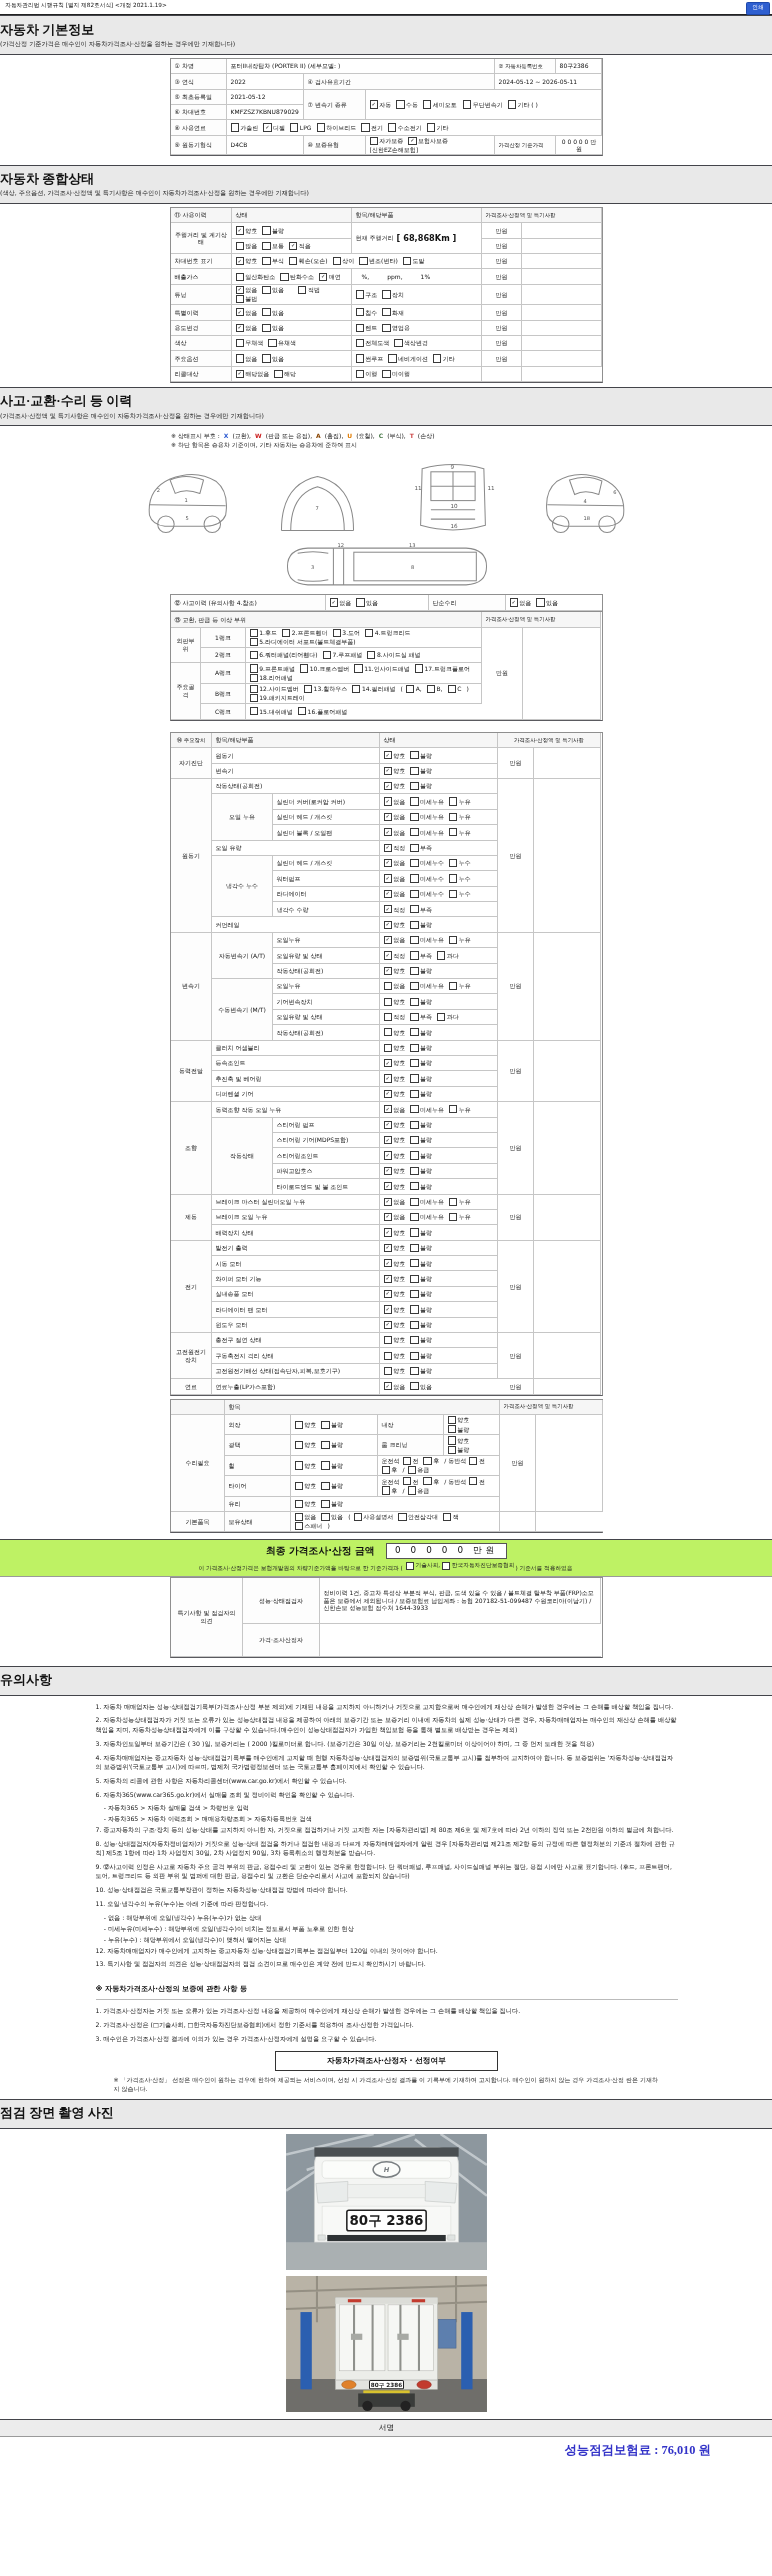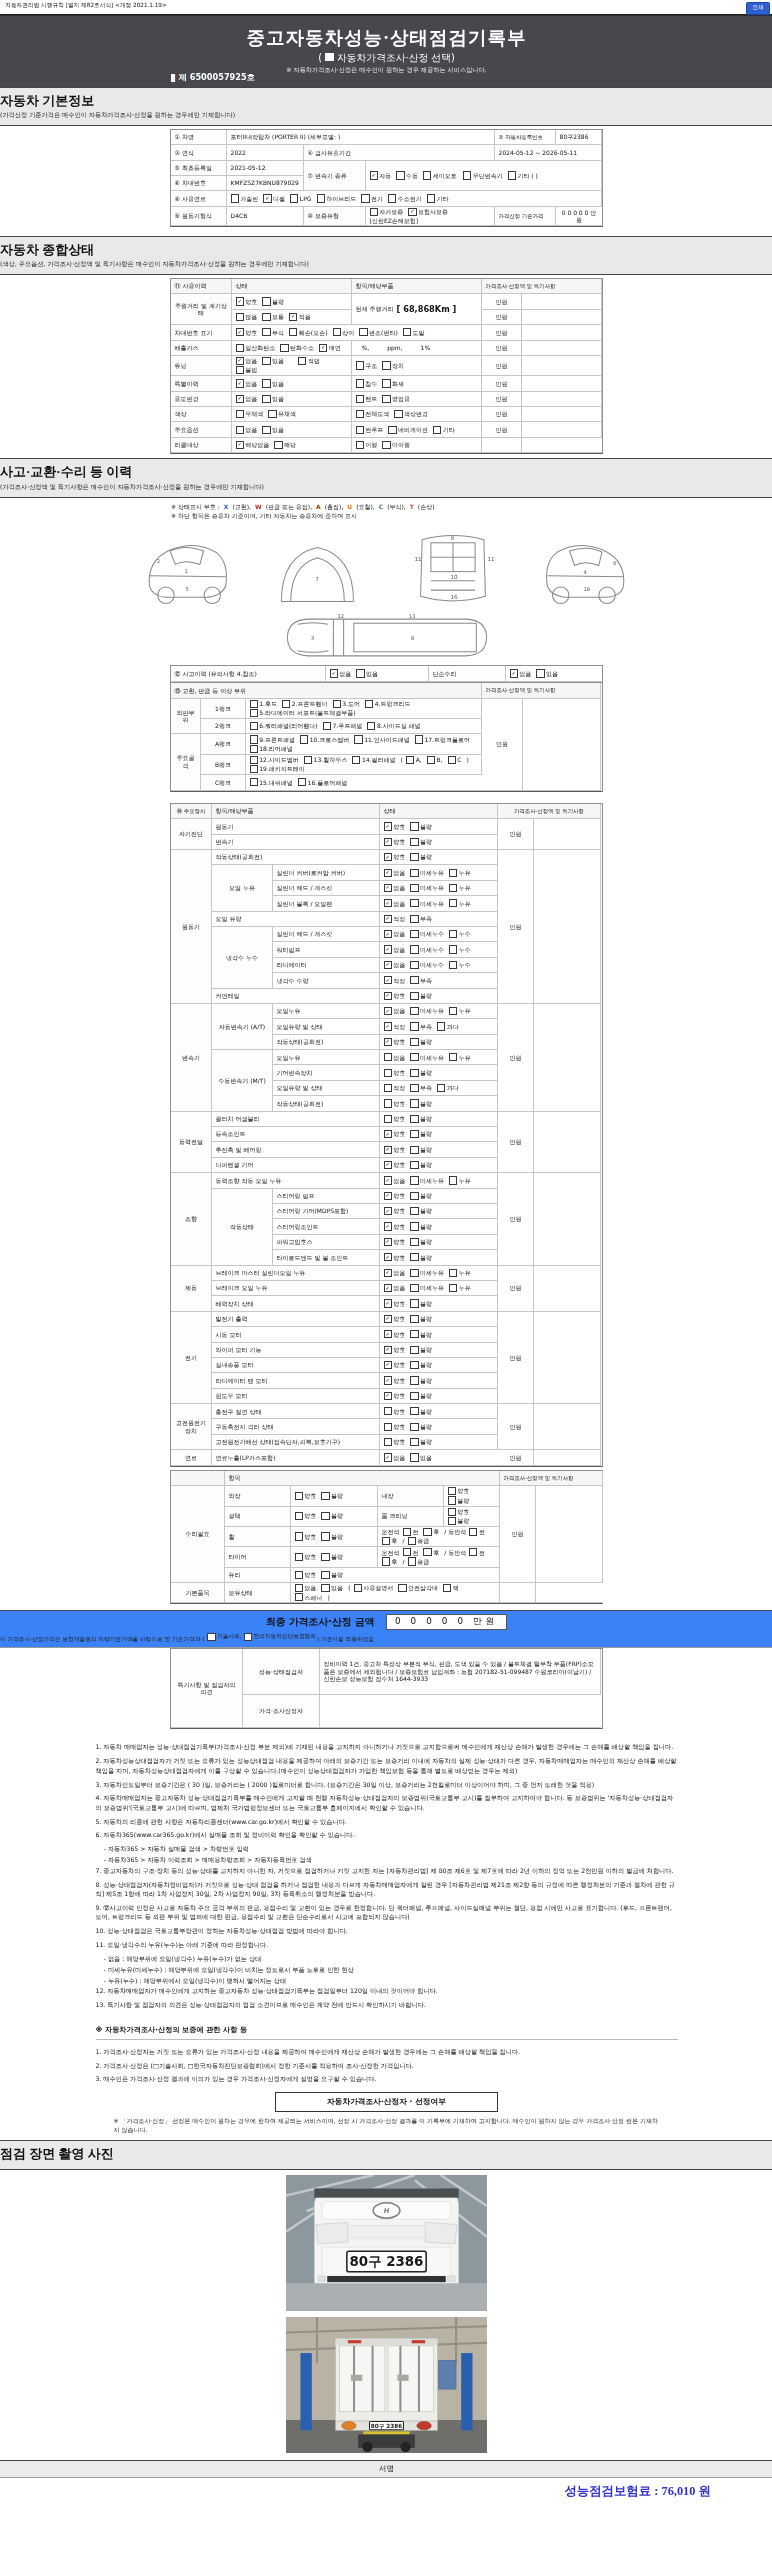--- a/index.html
+++ b/index.html
@@ -31,21 +31,21 @@
   .cb{display:inline-flex;align-items:center;gap:1.5px;margin-right:4.1px;white-space:nowrap;}
   .bx{width:6.2px;height:6.2px;border:1px solid #3a3a3a;background:#fff;display:inline-flex;align-items:center;
       justify-content:center;font-size:5.2px;font-weight:bold;color:#111;flex:none;line-height:5.2px;}
   .tk{margin-right:2.1px;}
   .big{font-size:8.2px;font-weight:bold;}
   .gap8{height:4.1px;}.gap16{height:8.2px;}
   .legend{width:431px;margin:4.1px auto 0 auto;font-size:6px;line-height:1.55;}
   .diagrow{width:505px;margin:4.1px auto 1px auto;display:flex;justify-content:space-between;align-items:center;}
   .diagrow svg, .diagwide svg{display:block;}
   .diagwide{display:flex;justify-content:center;margin:0 auto 3.1px auto;}
-  .pricefinal{background:#3b82f6;border-top:1.5px solid #43444a;border-bottom:0.5px solid #9a9a9a;padding:3.6px 0 3.1px 0;text-align:left;}
+  .pricefinal{background:#bef264;border-top:1.5px solid #43444a;border-bottom:0.5px solid #9a9a9a;padding:3.6px 0 3.1px 0;text-align:center;}
   .pricefinal .row1{display:flex;justify-content:center;align-items:center;gap:11.3px;}
   .pricefinal .lbl{font-size:9.8px;font-weight:bold;}
   .pricefinal .val{border:1px solid #555;background:#fff;padding:1px 8.2px;font-size:8.8px;letter-spacing:3.6px;}
   .pricefinal .note{font-size:5.7px;margin-top:2.6px;color:#222;}
   .pricefinal .note .cb{margin:0 1px;}
   .notices{width:582px;margin:5.2px auto 0 auto;font-size:6.2px;line-height:1.5;color:#111;}
   .notices .sec{font-size:7.2px;font-weight:bold;margin:5.2px 0 6.2px 0;border-bottom:0.5px solid #bbb;padding-bottom:4.1px;}
   .notices p{margin:0 0 4.6px 0;}
   .notices .subln{margin:0 0 1.5px 8.2px;}
   .nbox{border:1px solid #333;width:216px;margin:8.2px auto 4.1px auto;text-align:center;font-size:7.7px;font-weight:bold;padding:3.1px 2.1px;}
@@ -59,31 +59,20 @@
 </style>
 </head>
 <body>
 <div id="page">
 
 <div class="topbar">
   <span>자동차관리법 시행규칙 [별지 제82호서식] &lt;개정 2021.1.19&gt;</span>
   <span class="printbtn">인쇄</span>
 </div>
 
-<div class="darkband">
-  <h1>중고자동차성능·상태점검기록부</h1>
-  <div class="sel">
-    <span>(</span><span class="sq"></span><span>자동차가격조사·산정 선택</span><span>)</span>
-  </div>
-  <div class="note">※ 자동차가격조사·산정은 매수인이 원하는 경우 제공하는 서비스입니다.</div>
-  <div class="docno">
-    <span class="docicon"></span>
-    <span>제 6500057925호</span>
-  </div>
-</div>
 
 <div class="band">
   <h2>자동차 기본정보</h2>
   <div class="sub">(가격산정 기준가격은 매수인이 자동차가격조사·산정을 원하는 경우에만 기재합니다)</div>
 </div>
 <div id="basic-grid" class="tbl" style="grid-template-columns: 56px 77px 62px 129px 61px 46px;">
       <div class="tc lab" style="grid-area: 1 / 1 / span 1 / span 1;">① 차명</div>
       <div class="tc " style="grid-area: 1 / 2 / span 1 / span 3;">포터II내장탑차 (PORTER II) (세부모델: )</div>
       <div class="tc lab smallhdr" style="grid-area: 1 / 5 / span 1 / span 1;">② 자동차등록번호</div>
       <div class="tc " style="grid-area: 1 / 6 / span 1 / span 1;">80구2386</div>
@@ -1370,20 +1359,23 @@
 </div>
 <div id="opinion-grid" class="tbl" style="margin-top: 0px; grid-template-columns: 72px 77px 281px;">
       <div class="tc lab vc wrap" style="grid-area: 1 / 1 / span 2 / span 1;">특기사항 및 점검자의 의견</div>
       <div class="tc lab vc wrap" style="grid-area: 1 / 2 / span 1 / span 1; min-height: 43px;">성능·상태점검자</div>
       <div class="tc wrap" style="grid-area: 1 / 3 / span 1 / span 1; min-height: 43px;">정비이력 1건, 중고차 특성상 부분적 부식, 판금, 도색 있을 수 있음 / 볼트체결 탈부착 부품(FRP)소모품은 보증에서 제외됩니다 / 보증보험료 납입계좌 : 농협 207182-51-099487 수원코리아(이남기) / 신한손보 성능보험 접수처 1644-3933</div>
       <div class="tc lab vc wrap" style="grid-area: 2 / 2 / span 1 / span 1; min-height: 30px;">가격·조사산정자</div>
       <div class="tc wrap" style="grid-area: 2 / 3 / span 1 / span 1; min-height: 30px;"></div>
     </div>
 <div class="gap16"></div>
 
+<div class="band">
+  <h2>유의사항</h2>
+</div>
 <div class="notices" id="notices-body">
       <p>1. 자동차 매매업자는 성능·상태점검기록부(가격조사·산정 부분 제외)에 기재된 내용을 고지하지 아니하거나 거짓으로 고지함으로써 매수인에게 재산상 손해가 발생한 경우에는 그 손해를 배상할 책임을 집니다.</p>
       <p>2. 자동차성능상태점검자가 거짓 또는 오류가 있는 성능상태점검 내용을 제공하여 아래의 보증기간 또는 보증거리 이내에 자동차의 실제 성능·상태가 다른 경우, 자동차매매업자는 매수인의 재산상 손해를 배상할 책임을 지며, 자동차성능상태점검자에게 이를 구상할 수 있습니다.(매수인이 성능상태점검자가 가입한 책임보험 등을 통해 별도로 배상받는 경우는 제외)</p>
       <p>3. 자동차인도일부터 보증기간은 ( 30 )일, 보증거리는 ( 2000 )킬로미터로 합니다. (보증기간은 30일 이상, 보증거리는 2천킬로미터 이상이어야 하며, 그 중 먼저 도래한 것을 적용)</p>
       <p>4. 자동차매매업자는 중고자동차 성능·상태점검기록부를 매수인에게 고지할 때 현행 자동차성능·상태점검자의 보증범위(국토교통부 고시)를 첨부하여 고지하여야 합니다. 동 보증범위는 '자동차성능·상태점검자의 보증범위'(국토교통부 고시)에 따르며, 법제처 국가법령정보센터 또는 국토교통부 홈페이지에서 확인할 수 있습니다.</p>
       <p>5. 자동차의 리콜에 관한 사항은 자동차리콜센터(www.car.go.kr)에서 확인할 수 있습니다.</p>
       <p>6. 자동차365(www.car365.go.kr)에서 실매물 조회 및 정비이력 확인을 확인할 수 있습니다.</p>
       <p class="subln">- 자동차365 &gt; 자동차 실매물 검색 &gt; 차량번호 입력</p>
       <p class="subln">- 자동차365 &gt; 자동차 이력조회 &gt; 매매용차량조회 &gt; 자동차등록번호 검색</p>
       <p>7. 중고자동차의 구조·장치 등의 성능·상태를 고지하지 아니한 자, 거짓으로 점검하거나 거짓 고지한 자는 [자동차관리법] 제 80조 제6호 및 제7호에 따라 2년 이하의 징역 또는 2천만원 이하의 벌금에 처합니다.</p>

